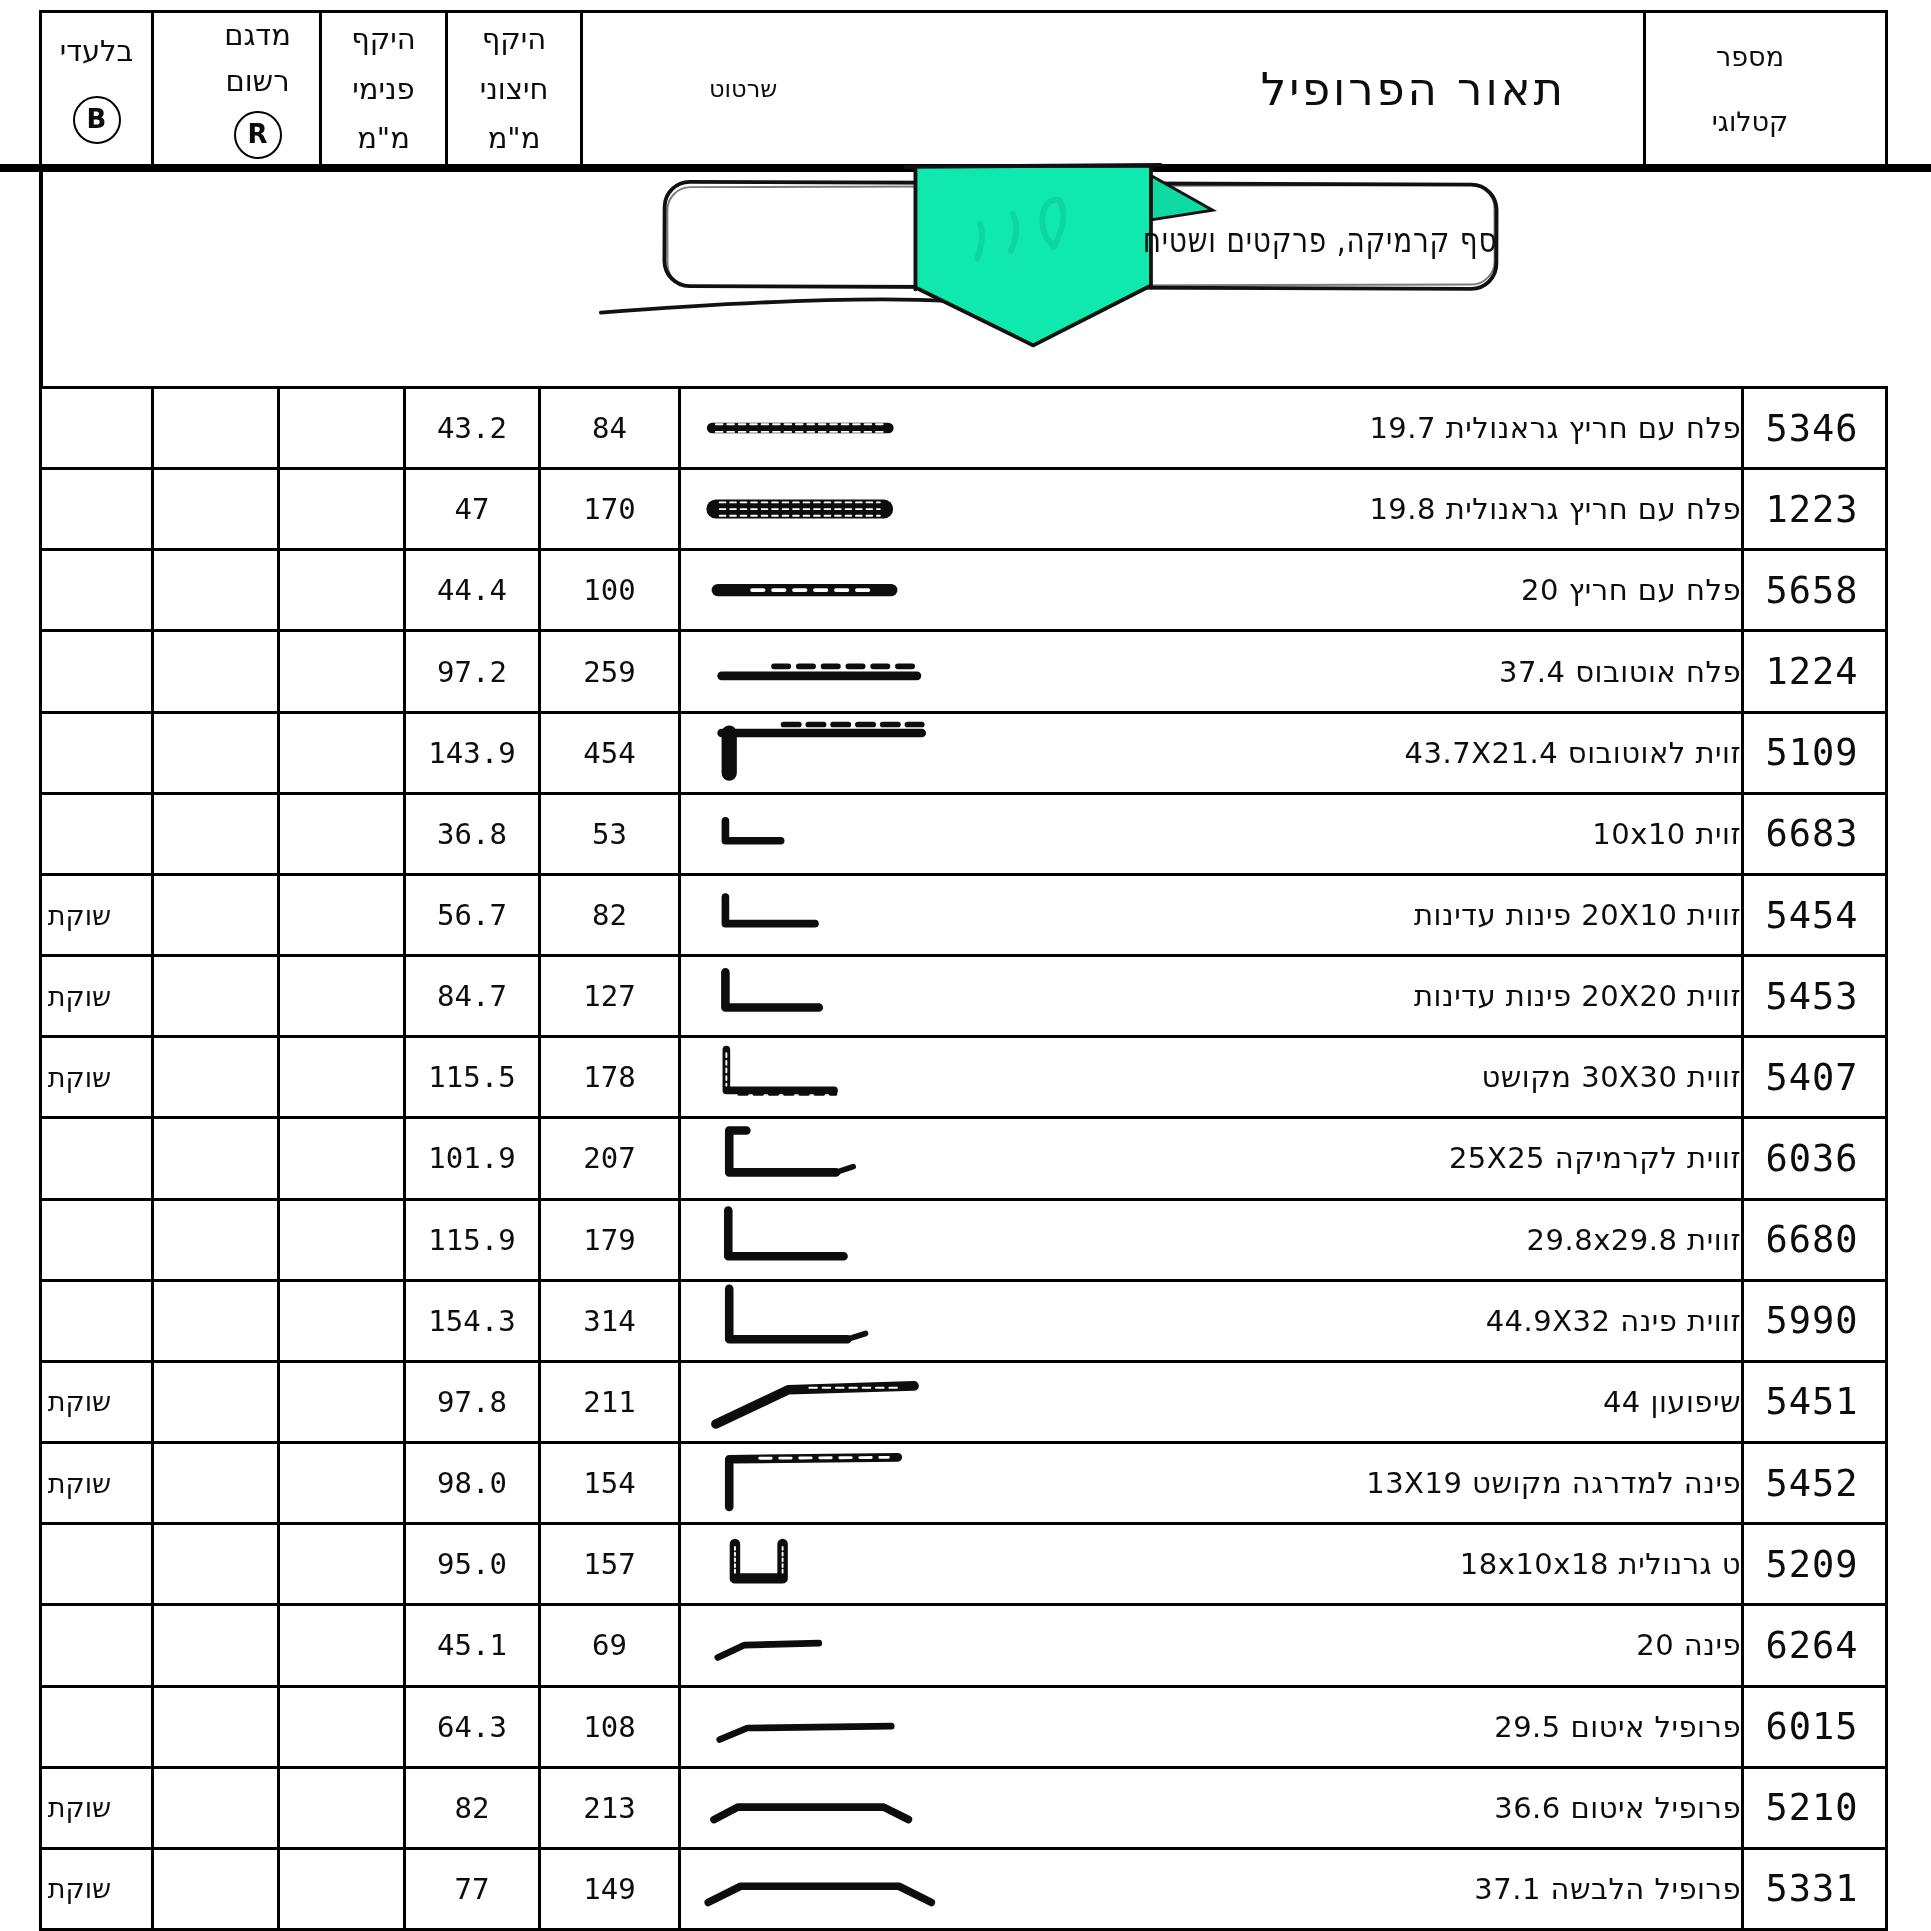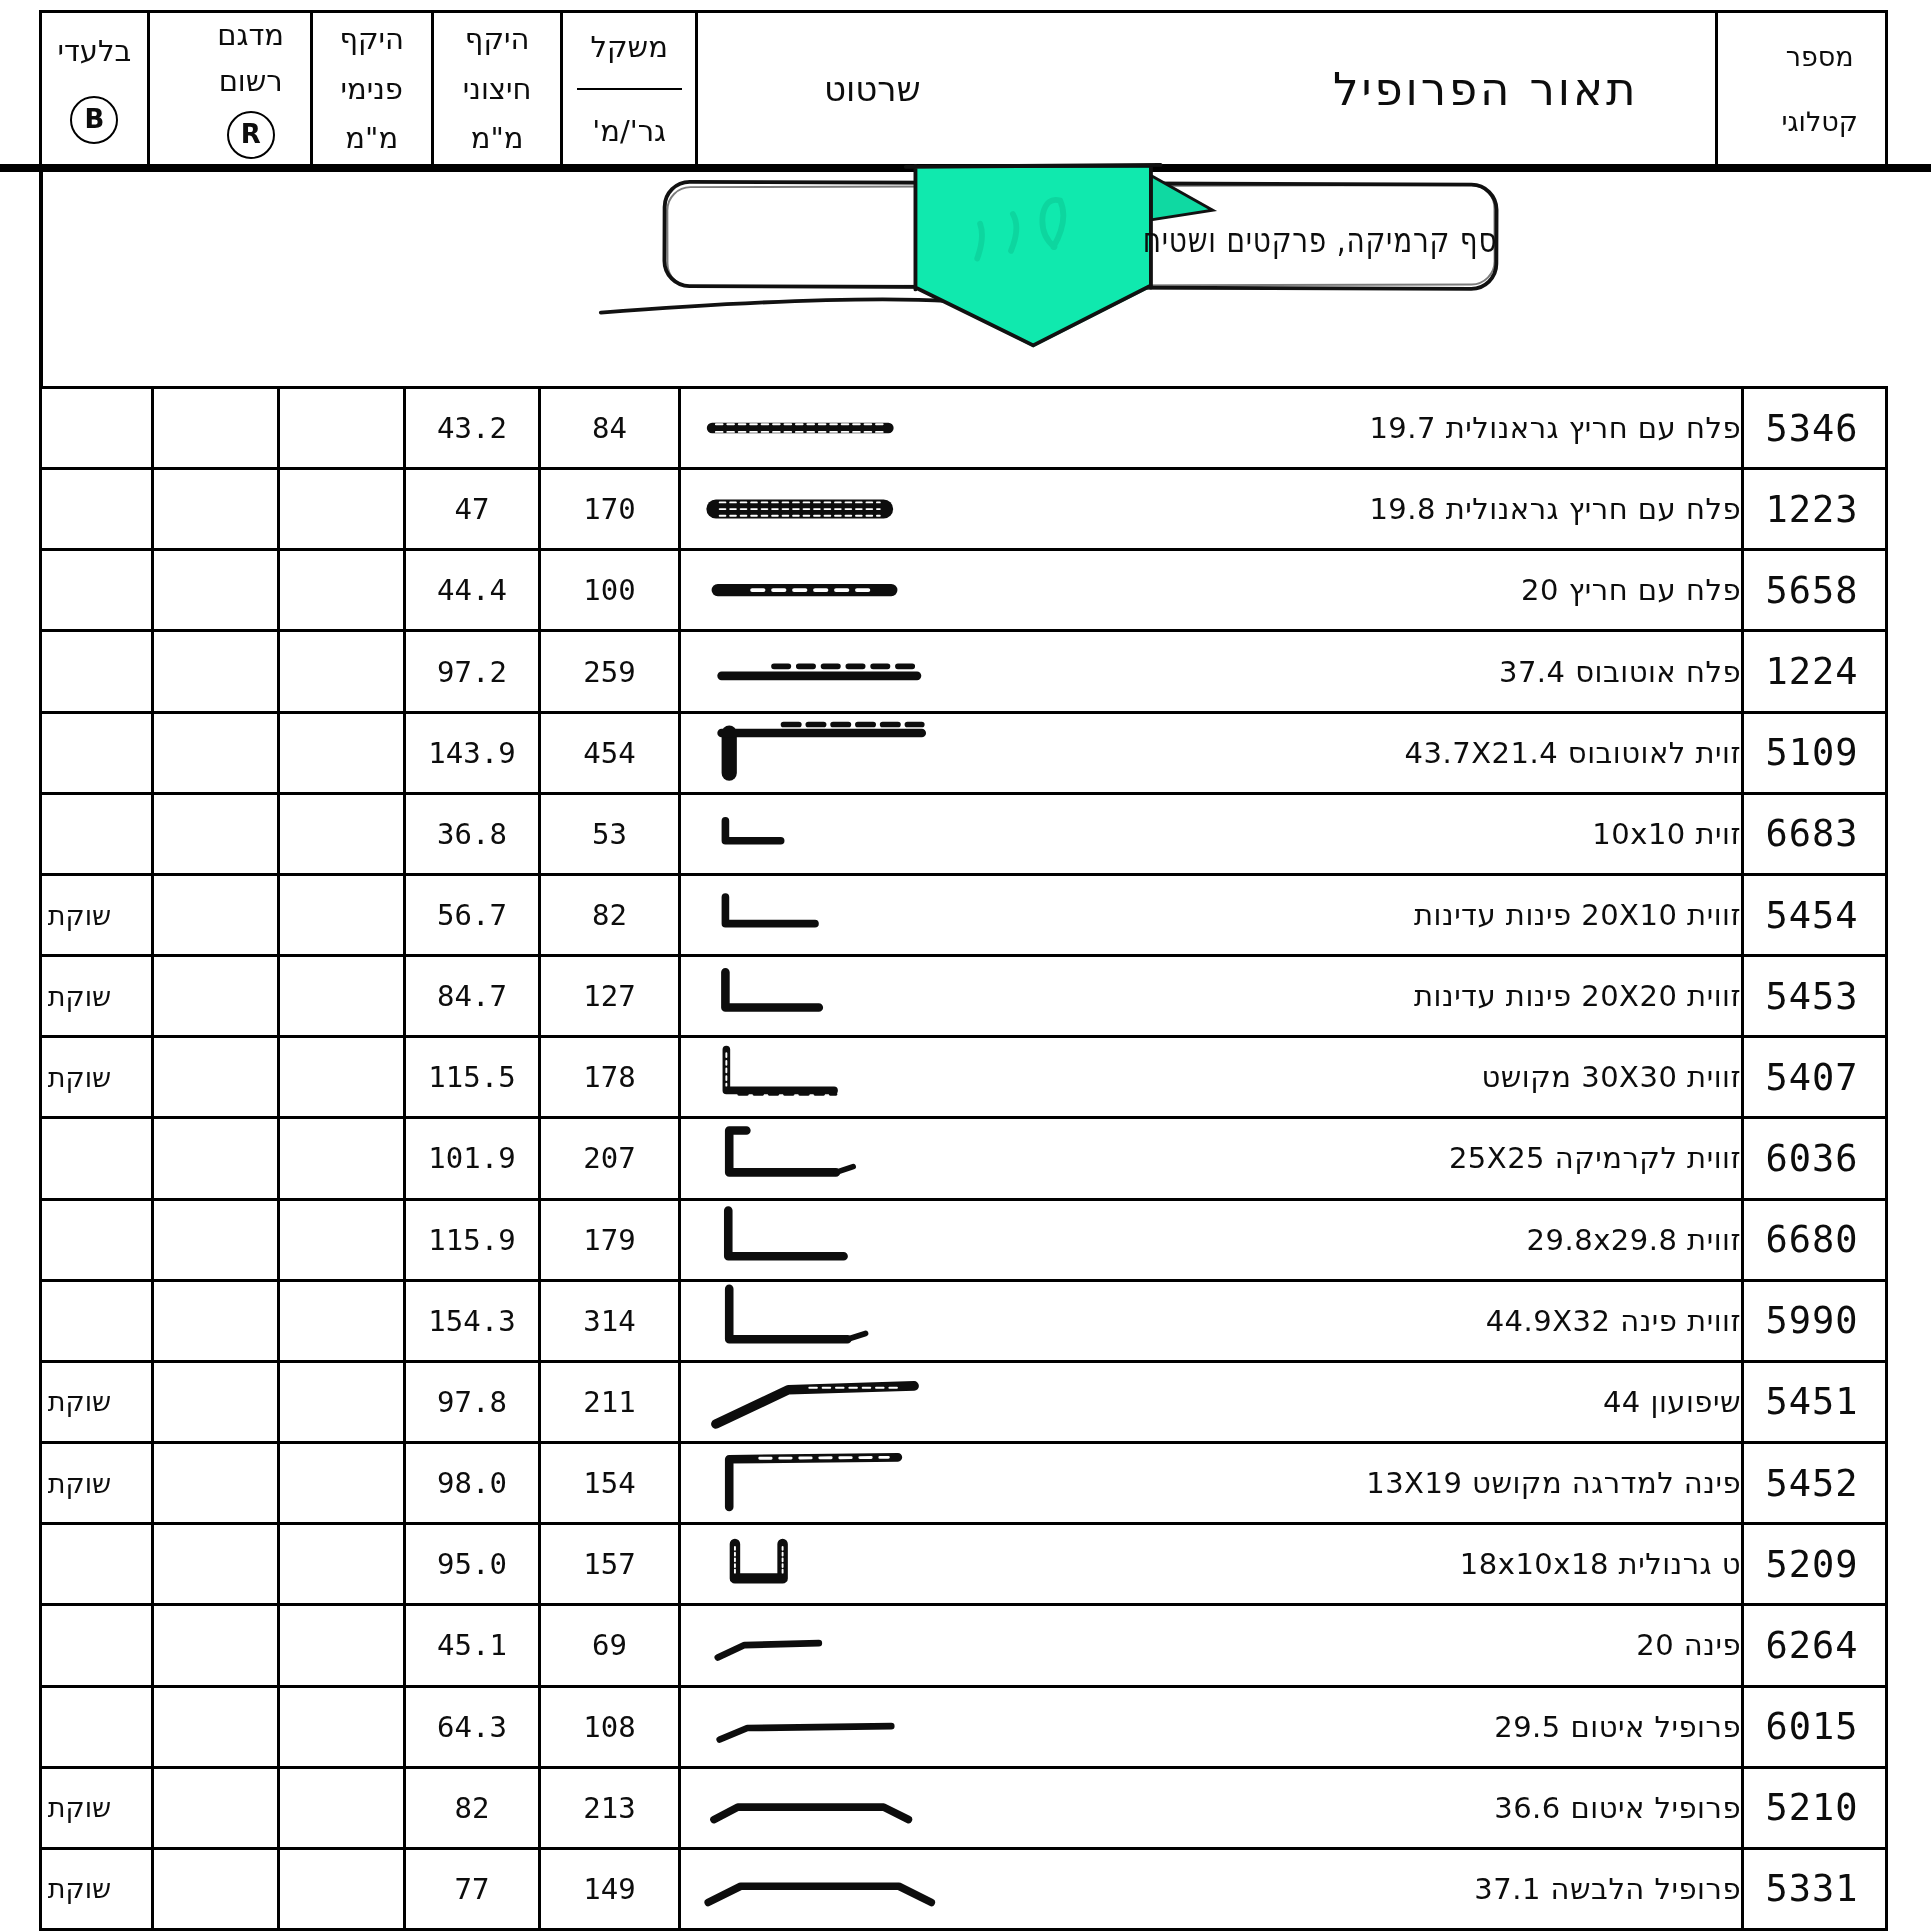--- a/index.html
+++ b/index.html
@@ -12,21 +12,21 @@
          align-items:center;justify-content:space-evenly;text-align:center;direction:rtl;
          font-size:29px;line-height:33px;padding:5.8px 0;gap:12px;}
   .hcell:last-child{border-right:none;}
   .h-excl{width:112px;}  .h-reg{width:126px;margin-left:42px;}  .h-inner{width:126px;}
   .h-outer{width:135px;} .h-weight{width:140px;}
   .h-wide{width:1063px;position:relative;border-right:3.9px solid #000;}
   .h-cat{width:136px;font-size:27px;line-height:31px;margin-left:36px;}
   .circ{width:44px;height:44px;border:2.9px solid #000;border-radius:50%;
         font-size:26px;line-height:42px;text-align:center;font-weight:bold;direction:ltr;}
   .wdiv{width:80%;border-top:2.9px solid #000;height:0;}
-  #lbl-draw{position:absolute;left:126px;top:50%;transform:translateY(-50%);font-size:34px;}
+  #lbl-draw{position:absolute;left:126px;top:50%;transform:translateY(-50%);font-size:24px;}
   #lbl-desc{position:absolute;right:77px;top:50%;transform:translateY(-50%);
             font-size:45px;letter-spacing:2.9px;white-space:nowrap;}
   #hdr-underline{position:absolute;left:0;top:164px;width:1931px;height:7.7px;background:#000;}
   #left-connector{position:absolute;left:39px;top:172px;width:3.9px;height:214px;background:#000;}
 
   
   #banner-svg{position:absolute;left:541px;top:154px;width:1023px;height:237px;}
   #banner-title{position:absolute;left:1157px;top:207px;width:415px;height:66px;
                 font-size:34px;line-height:66px;text-align:center;direction:rtl;white-space:nowrap;
                 transform:scaleX(.82);transform-origin:left center;letter-spacing:1px;}
@@ -64,25 +64,20 @@
   <div class="hcell h-inner">
     <span>היקף</span>
     <span>פנימי</span>
     <span>מ"מ</span>
   </div>
   <div class="hcell h-outer">
     <span>היקף</span>
     <span>חיצוני</span>
     <span>מ"מ</span>
   </div>
-  <div class="hcell h-weight">
-    <span>משקל</span>
-    <span class="wdiv"></span>
-    <span>גר'/מ'</span>
-  </div>
   <div class="hcell h-wide">
     <span id="lbl-draw">שרטוט</span>
     <span id="lbl-desc">תאור הפרופיל</span>
   </div>
   <div class="hcell h-cat">
     <span>מספר</span>
     <span>קטלוגי</span>
   </div>
 </div>
 <div id="hdr-underline"></div>

